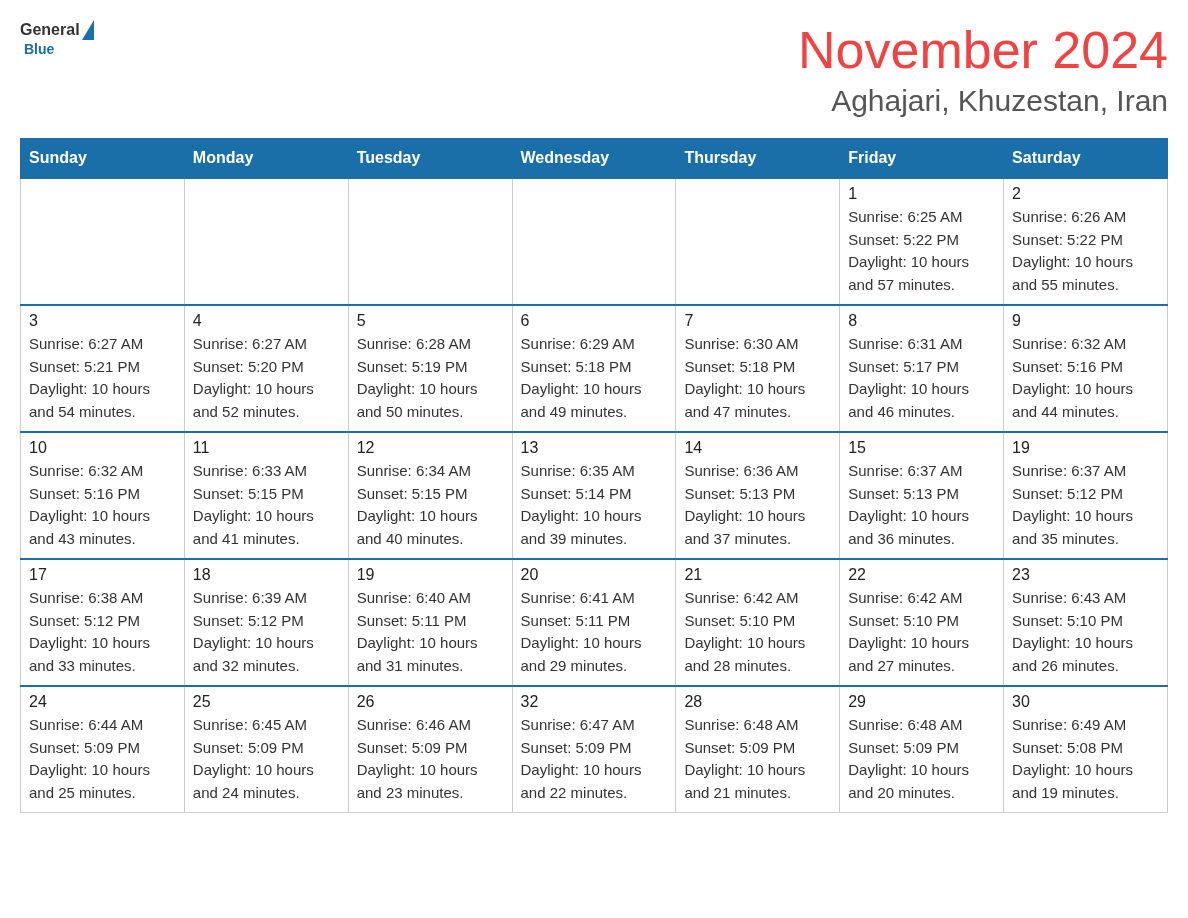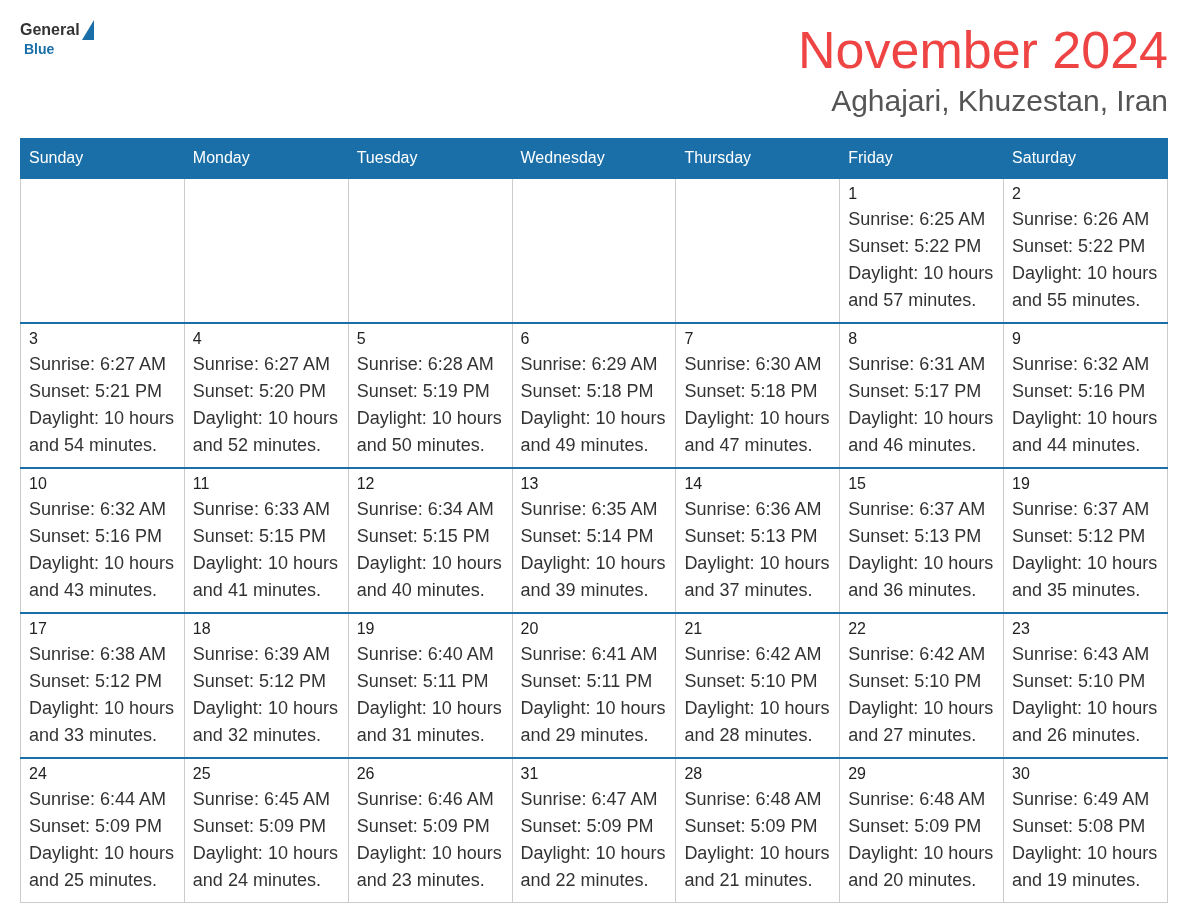--- a/index.html
+++ b/index.html
@@ -64,42 +64,42 @@
       width: 100%;
       border-collapse: collapse;
       border: 1px solid #ccc;
     }
     .calendar th {
       background-color: #1a6fa8;
       color: #fff;
       padding: 10px 8px;
       text-align: left;
       font-size: 16px;
-      font-weight: normal;
+      font-weight: bold;
       border: 1px solid #1a6fa8;
     }
     .calendar td {
       width: 14.28%;
       vertical-align: top;
       padding: 6px 8px 8px 8px;
       border: 1px solid #ccc;
       border-top: 2px solid #1a6fa8;
       min-height: 110px;
       font-size: 13px;
       color: #333;
     }
     .day-number {
       font-size: 16px;
       color: #222;
       font-weight: normal;
       display: block;
       margin-bottom: 3px;
     }
     .day-info {
-      font-size: 18px;
+      font-size: 15px;
       color: #333;
       line-height: 1.5;
     }
     .week-row td {
       height: 115px;
     }
   </style>
 </head>
 <body>
 
@@ -244,21 +244,21 @@
         </td>
         <td>
           <span class="day-number">25</span>
           <div class="day-info">Sunrise: 6:45 AM<br>Sunset: 5:09 PM<br>Daylight: 10 hours and 24 minutes.</div>
         </td>
         <td>
           <span class="day-number">26</span>
           <div class="day-info">Sunrise: 6:46 AM<br>Sunset: 5:09 PM<br>Daylight: 10 hours and 23 minutes.</div>
         </td>
         <td>
-          <span class="day-number">31</span>
+          <span class="day-number">32</span>
           <div class="day-info">Sunrise: 6:47 AM<br>Sunset: 5:09 PM<br>Daylight: 10 hours and 22 minutes.</div>
         </td>
         <td>
           <span class="day-number">28</span>
           <div class="day-info">Sunrise: 6:48 AM<br>Sunset: 5:09 PM<br>Daylight: 10 hours and 21 minutes.</div>
         </td>
         <td>
           <span class="day-number">29</span>
           <div class="day-info">Sunrise: 6:48 AM<br>Sunset: 5:09 PM<br>Daylight: 10 hours and 20 minutes.</div>
         </td>

